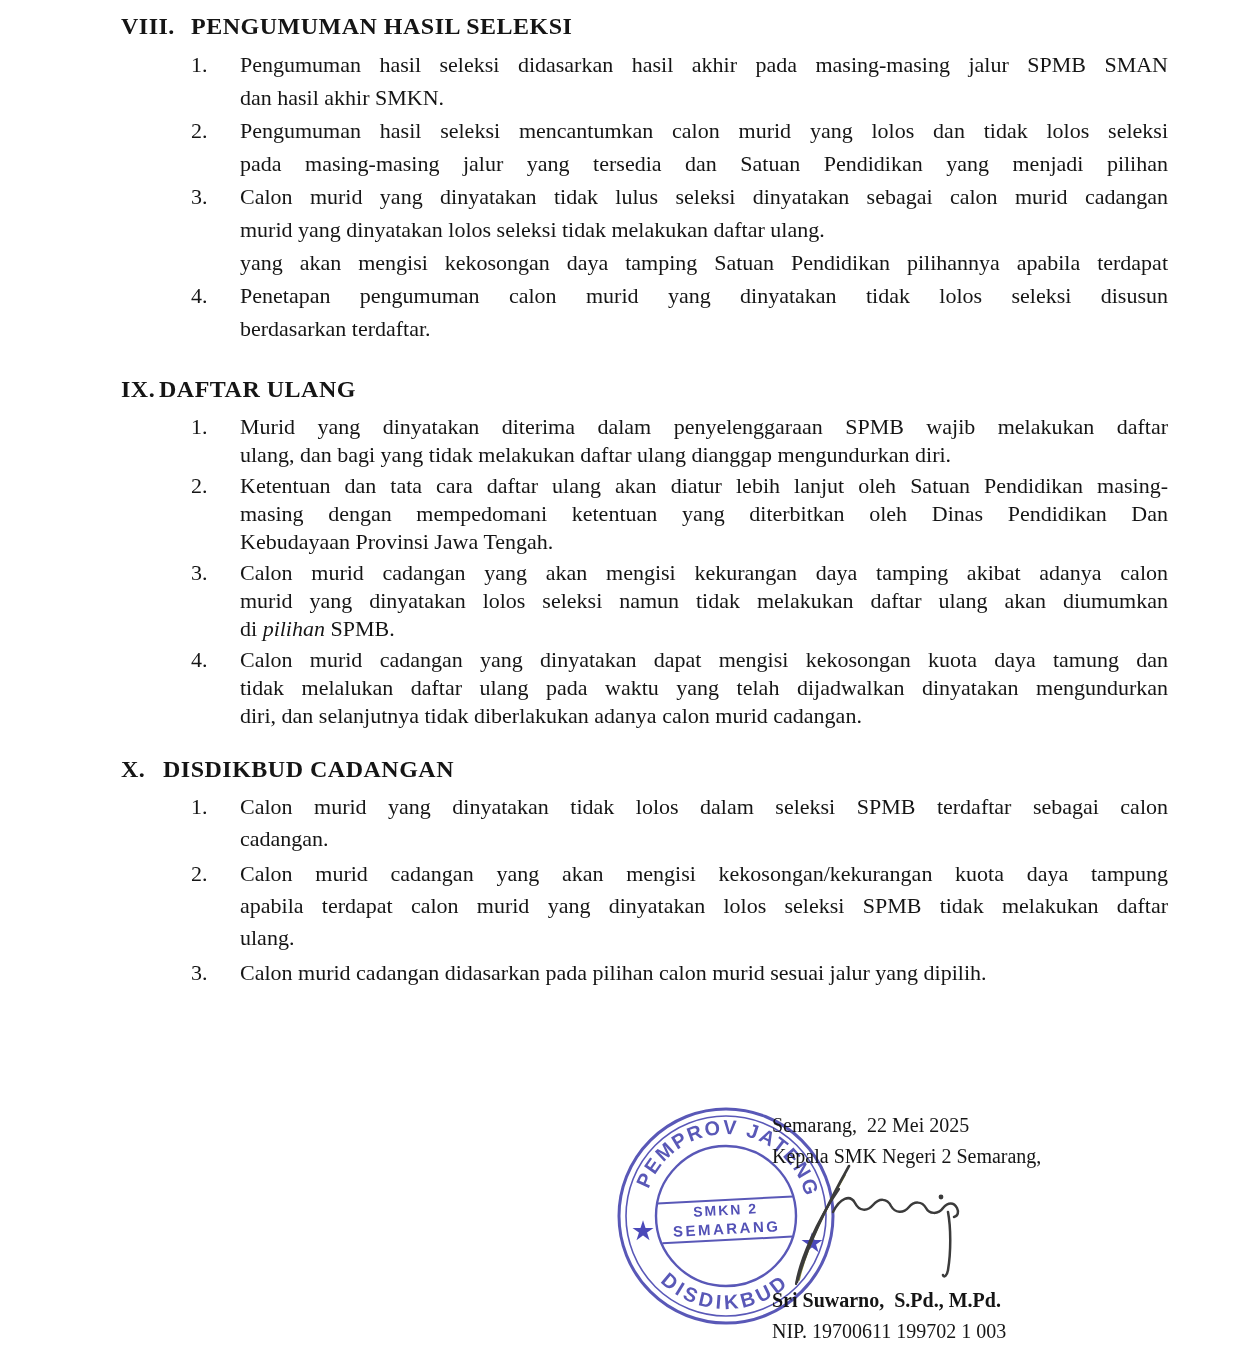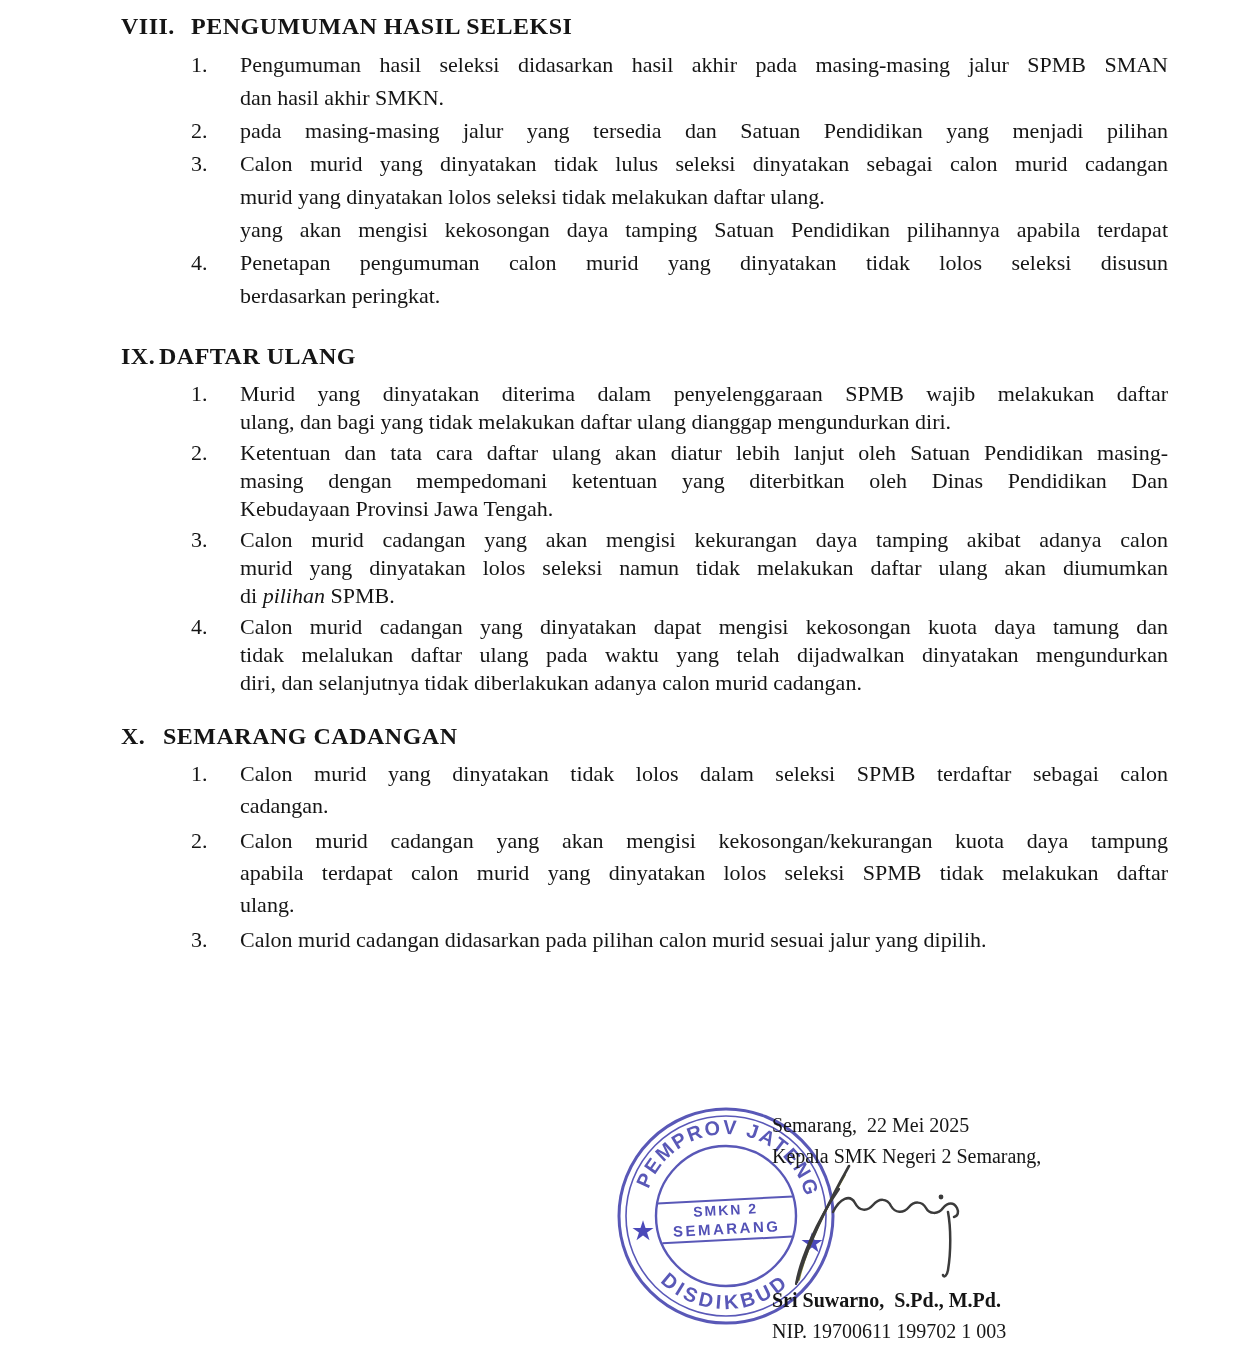--- a/index.html
+++ b/index.html
@@ -50,36 +50,37 @@
           <div class="item">
             <span class="item-num">1.</span>
             <div class="item-text">
               <div class="line just">Pengumuman hasil seleksi didasarkan hasil akhir pada masing-masing jalur SPMB SMAN</div>
               <div class="line">dan hasil akhir SMKN.</div>
             </div>
           </div>
           <div class="item">
             <span class="item-num">2.</span>
             <div class="item-text">
+              <div class="line just">Pengumuman hasil seleksi mencantumkan calon murid yang lolos dan tidak lolos seleksi</div>
               <div class="line just">pada masing-masing jalur yang tersedia dan Satuan Pendidikan yang menjadi pilihan</div>
             </div>
           </div>
           <div class="item">
             <span class="item-num">3.</span>
             <div class="item-text">
               <div class="line just">Calon murid yang dinyatakan tidak lulus seleksi dinyatakan sebagai calon murid cadangan</div>
               <div class="line">murid yang dinyatakan lolos seleksi tidak melakukan daftar ulang.</div>
               <div class="line just">yang akan mengisi kekosongan daya tamping Satuan Pendidikan pilihannya apabila terdapat</div>
             </div>
           </div>
           <div class="item">
             <span class="item-num">4.</span>
             <div class="item-text">
               <div class="line just">Penetapan pengumuman calon murid yang dinyatakan tidak lolos seleksi disusun</div>
-              <div class="line">berdasarkan peringkat.</div>
+              <div class="line">berdasarkan terdaftar.</div>
             </div>
           </div>
         </div>
       </div>
       <div class="sec sec-1">
         <div class="sec-head"><span class="sec-num">IX.</span><span class="sec-title">DAFTAR ULANG</span></div>
         <div class="items">
           <div class="item">
             <span class="item-num">1.</span>
             <div class="item-text">
@@ -107,21 +108,21 @@
             <span class="item-num">4.</span>
             <div class="item-text">
               <div class="line just">Calon murid cadangan yang dinyatakan dapat mengisi kekosongan kuota daya tamung dan</div>
               <div class="line just">tidak melalukan daftar ulang pada waktu yang telah dijadwalkan dinyatakan mengundurkan</div>
               <div class="line">diri, dan selanjutnya tidak diberlakukan adanya calon murid cadangan.</div>
             </div>
           </div>
         </div>
       </div>
       <div class="sec sec-2">
-        <div class="sec-head"><span class="sec-num">X.</span><span class="sec-title">SEMARANG CADANGAN</span></div>
+        <div class="sec-head"><span class="sec-num">X.</span><span class="sec-title">DISDIKBUD CADANGAN</span></div>
         <div class="items">
           <div class="item">
             <span class="item-num">1.</span>
             <div class="item-text">
               <div class="line just">Calon murid yang dinyatakan tidak lolos dalam seleksi SPMB terdaftar sebagai calon</div>
               <div class="line">cadangan.</div>
             </div>
           </div>
           <div class="item">
             <span class="item-num">2.</span>

